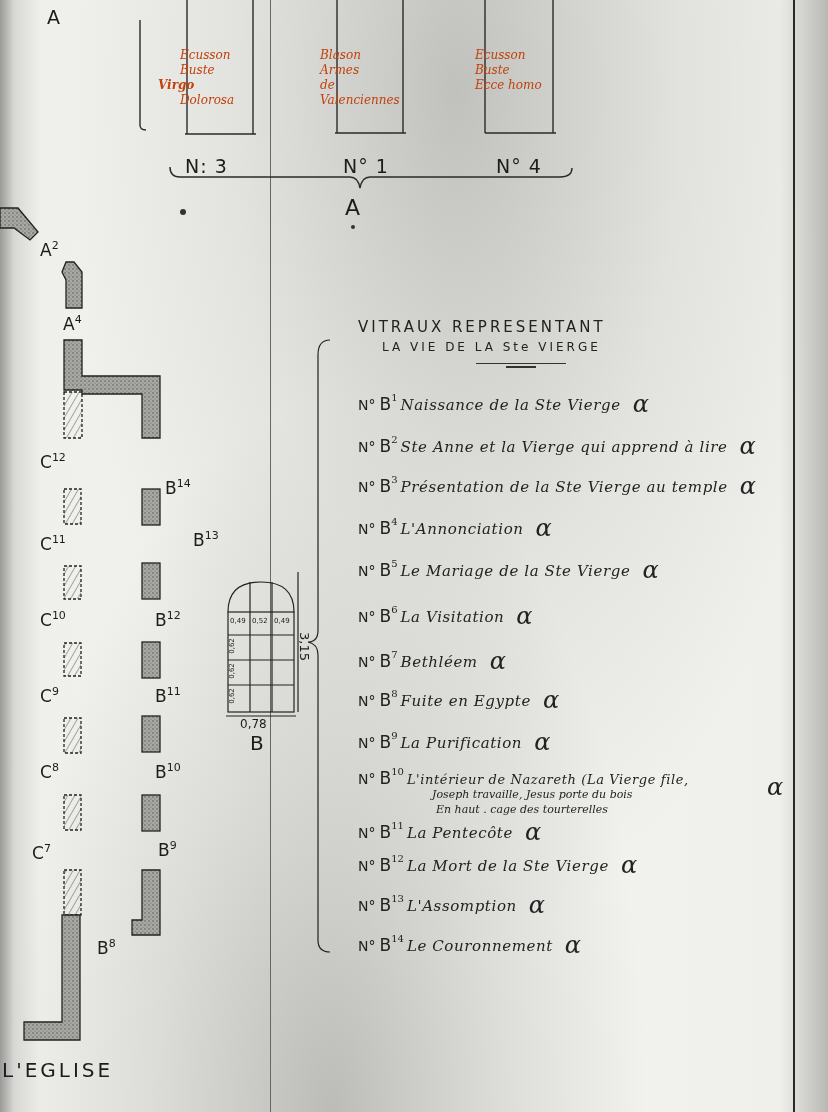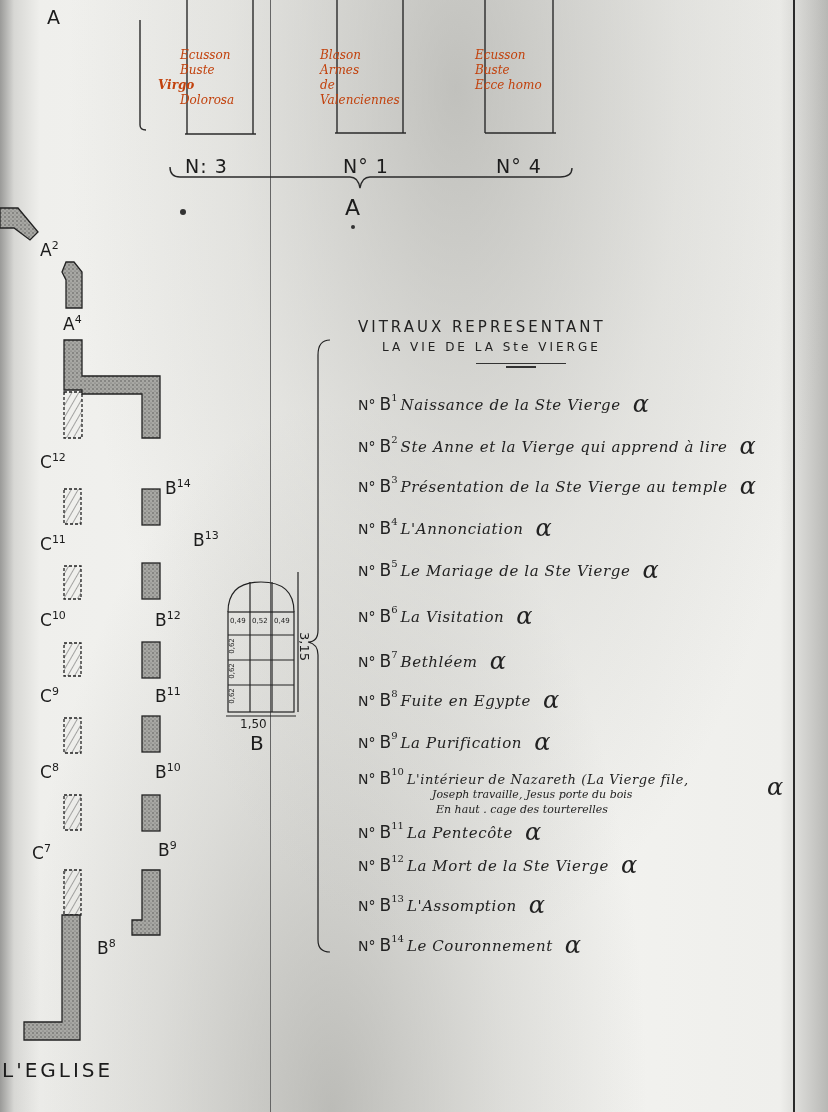--- a/index.html
+++ b/index.html
@@ -164,21 +164,21 @@
 <div class="label lbl-plan" style="left:97px; top:938px;"><span>B</span><sup>8</sup></div>
 
 <div class="label lbl-big" style="left:2px; top:1060px; font-size:20px; letter-spacing:3px;">L'EGLISE</div>
 
 <div class="dim" style="left:230px; top:617px;">0,49</div>
 <div class="dim" style="left:252px; top:617px;">0,52</div>
 <div class="dim" style="left:274px; top:617px;">0,49</div>
 <div class="dim" style="left:224px; top:642px; transform:rotate(-90deg);">0,62</div>
 <div class="dim" style="left:224px; top:667px; transform:rotate(-90deg);">0,62</div>
 <div class="dim" style="left:224px; top:692px; transform:rotate(-90deg);">0,62</div>
-<div class="label" style="left:240px; top:718px; font-family:'DejaVu Sans',sans-serif; font-size:12px;">1,50</div>
+<div class="label" style="left:240px; top:718px; font-family:'DejaVu Sans',sans-serif; font-size:12px;">0,78</div>
 <div class="label" style="left:290px; top:640px; font-family:'DejaVu Sans',sans-serif; font-size:13px; transform:rotate(90deg);">3,15</div>
 <div class="label lbl-plan" style="left:250px; top:733px; font-size:20px;">B</div>
 
 <div class="legend-title" style="top:318px; font-size:15px;">VITRAUX REPRESENTANT</div>
 <div class="legend-title" style="top:340px; left:382px; font-size:12px;">LA VIE DE LA Ste VIERGE</div>
 <div style="position:absolute; left:476px; top:363px; width:90px; height:1px; background:#333;"></div>
 <div style="position:absolute; left:506px; top:366px; width:30px; height:2px; background:#333;"></div>
 
 <div class="entry" style="top:390px;"><span class="no">N°</span><span class="b">B</span><sup>1</sup><span class="txt">Naissance de la Ste Vierge</span><span class="mark">α</span></div>
 <div class="entry" style="top:432px;"><span class="no">N°</span><span class="b">B</span><sup>2</sup><span class="txt">Ste Anne et la Vierge qui apprend à lire</span><span class="mark">α</span></div>

